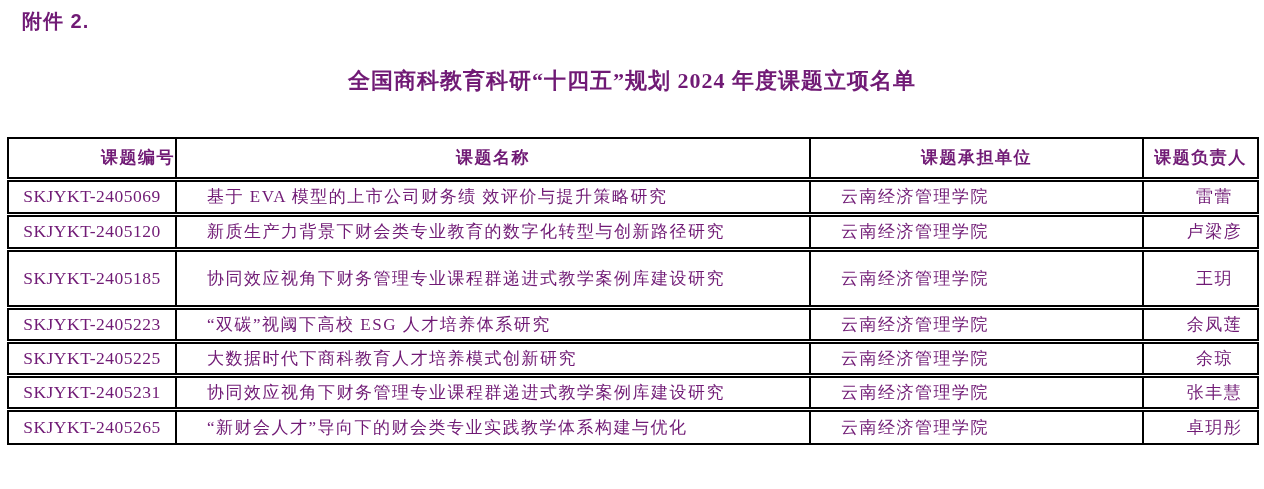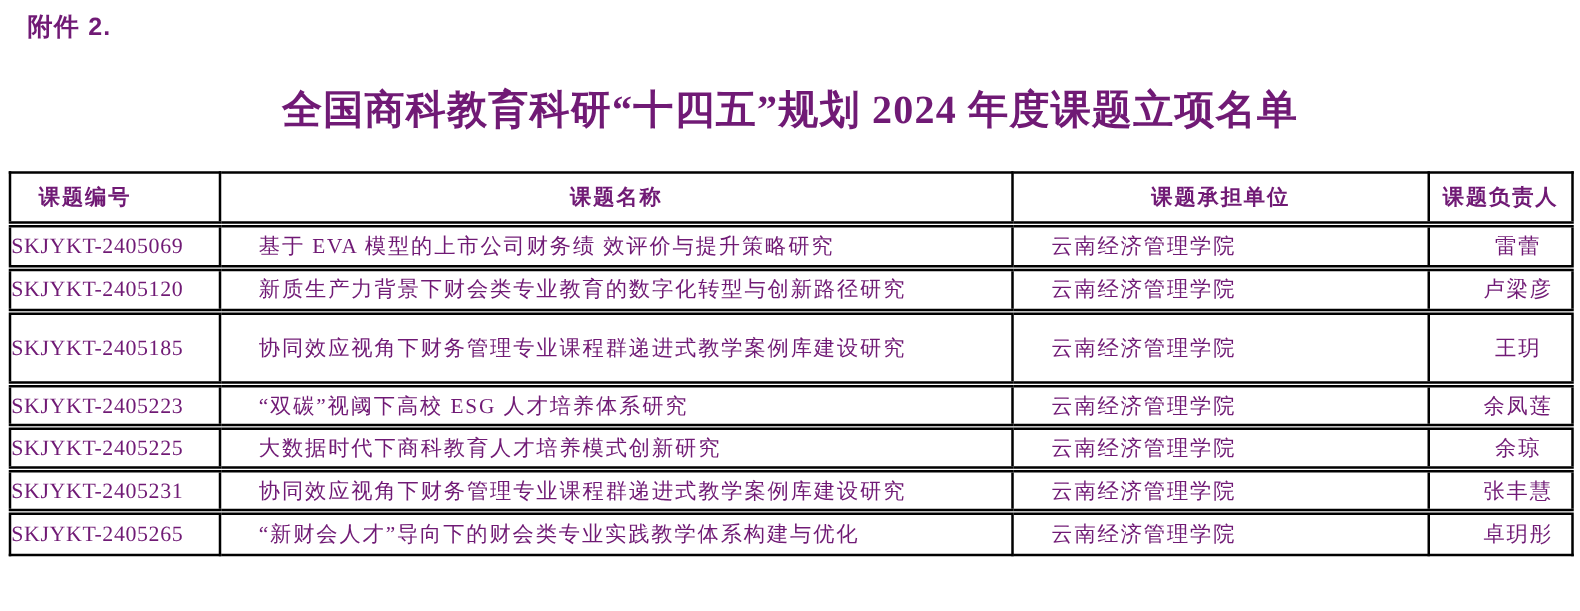--- a/index.html
+++ b/index.html
@@ -21,21 +21,21 @@
     font-weight: 600;
     letter-spacing: 1px;
   }
   .page-title {
     position: absolute;
     top: 66px;
     left: 0;
     width: 100%;
     margin: 0;
     text-align: center;
-    font-size: 32px;
+    font-size: 22px;
     font-weight: 700;
     letter-spacing: 1px;
   }
   table.projects {
     position: absolute;
     top: 137px;
     left: 7px;
     width: 1250px;
     table-layout: fixed;
     border-collapse: collapse;
@@ -55,23 +55,23 @@
   .projects tbody tr:nth-child(4),
   .projects tbody tr:nth-child(5),
   .projects tbody tr:nth-child(6) { height: 34px; }
   .projects tbody tr:nth-child(8) { height: 58px; }
   .projects th {
     font-size: 17px;
     font-weight: 700;
     letter-spacing: 1.5px;
     text-align: center;
   }
-  .projects th.h-code { text-align: left; padding-left: 22px; }
+  .projects th.h-code { text-align: right; padding-left: 22px; }
   .projects td { font-size: 17px; }
-  td.c-code { letter-spacing: 0.5px; font-size: 17.5px; }
+  td.c-code { text-align: center; letter-spacing: 0.5px; font-size: 17.5px; }
   td.c-name, td.c-unit { text-align: left; padding-left: 30px; letter-spacing: 1.5px; }
   td.c-leader { text-align: center; letter-spacing: 1.5px; padding-left: 28px; }
 </style>
 </head>
 <body>
 
 <div class="page">
   <div class="attachment-label">附件 2.</div>
 
   <h1 class="page-title">全国商科教育科研“十四五”规划 2024 年度课题立项名单</h1>

